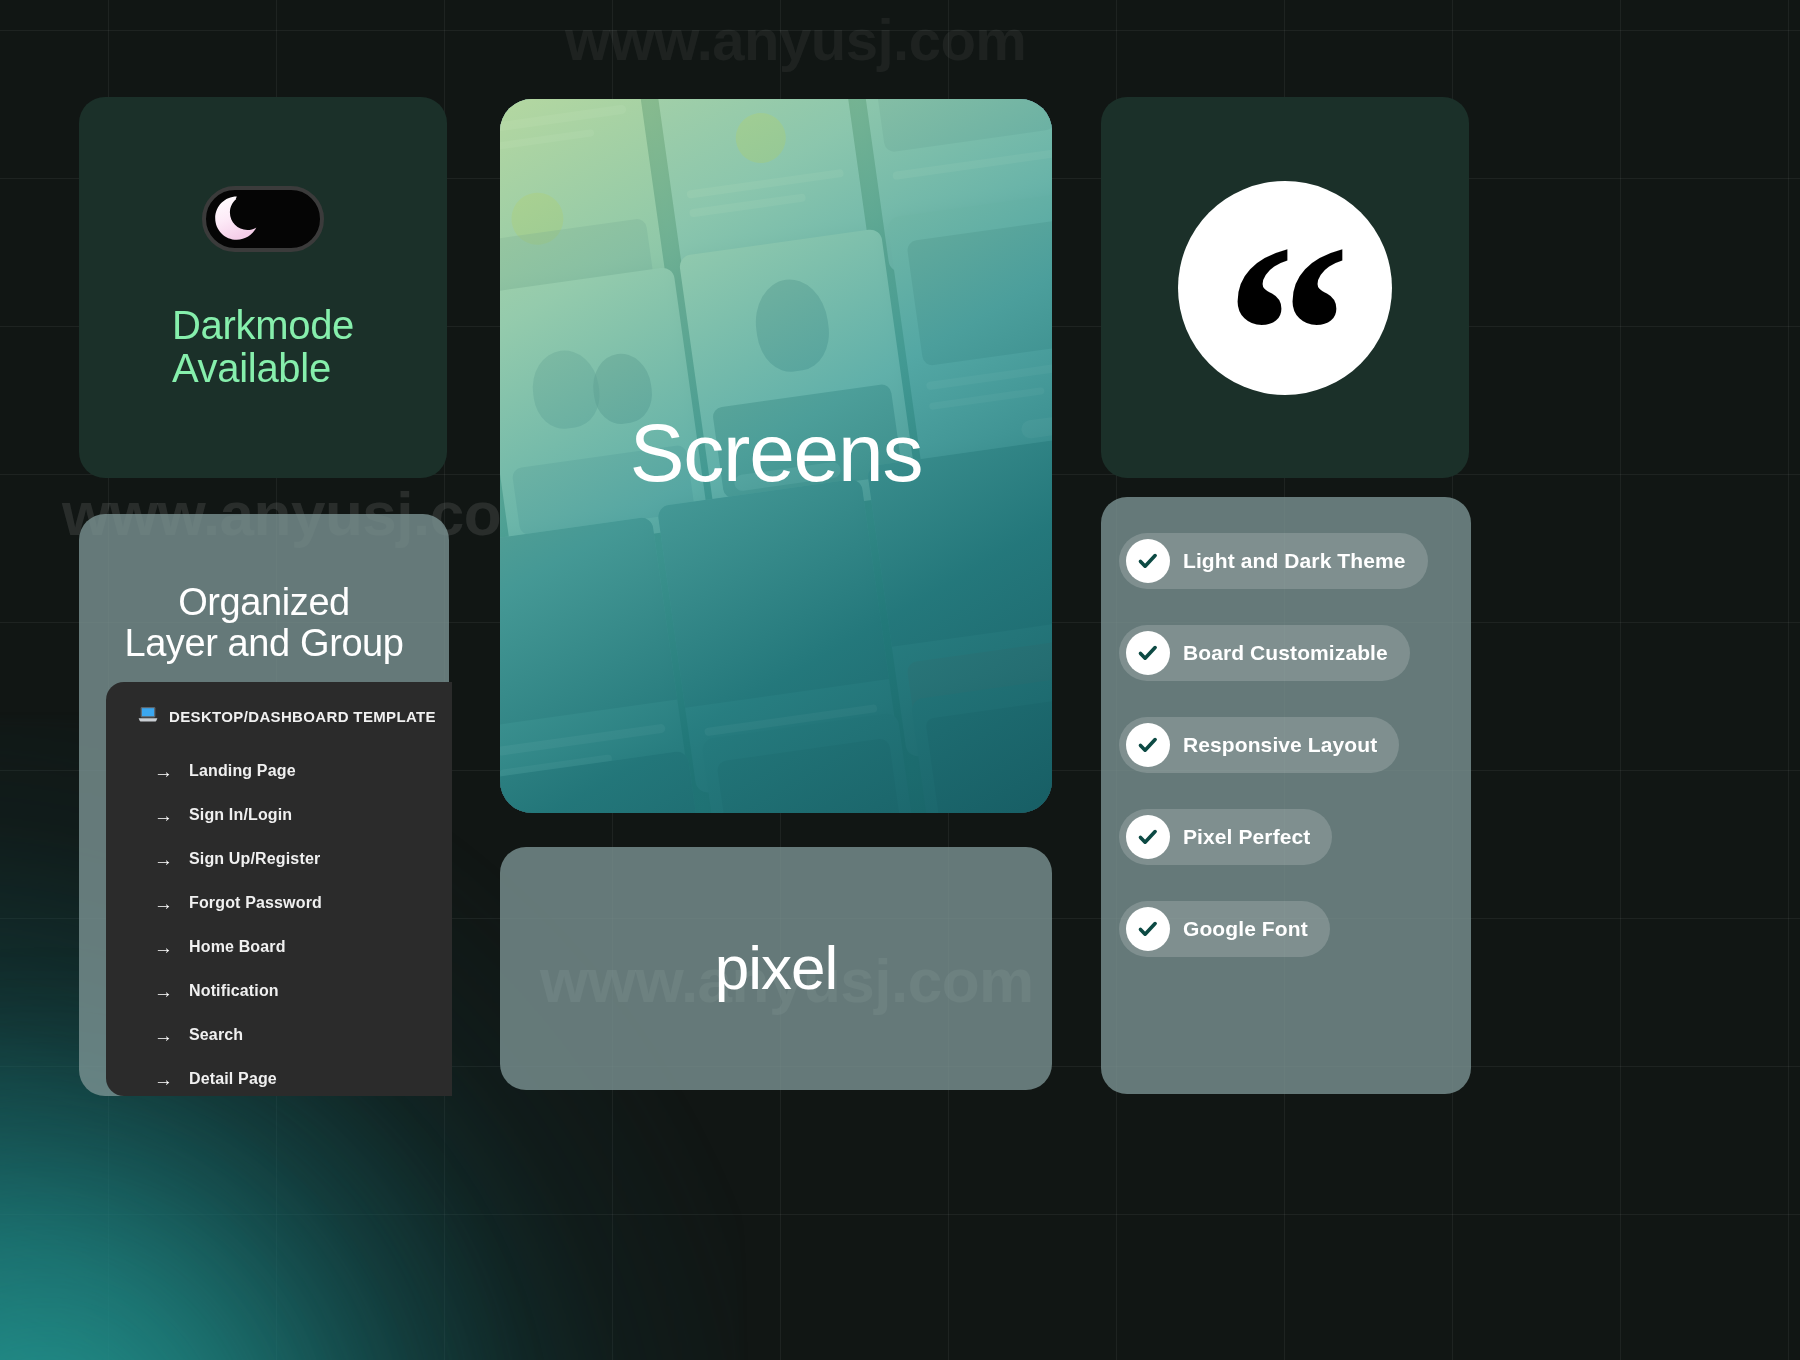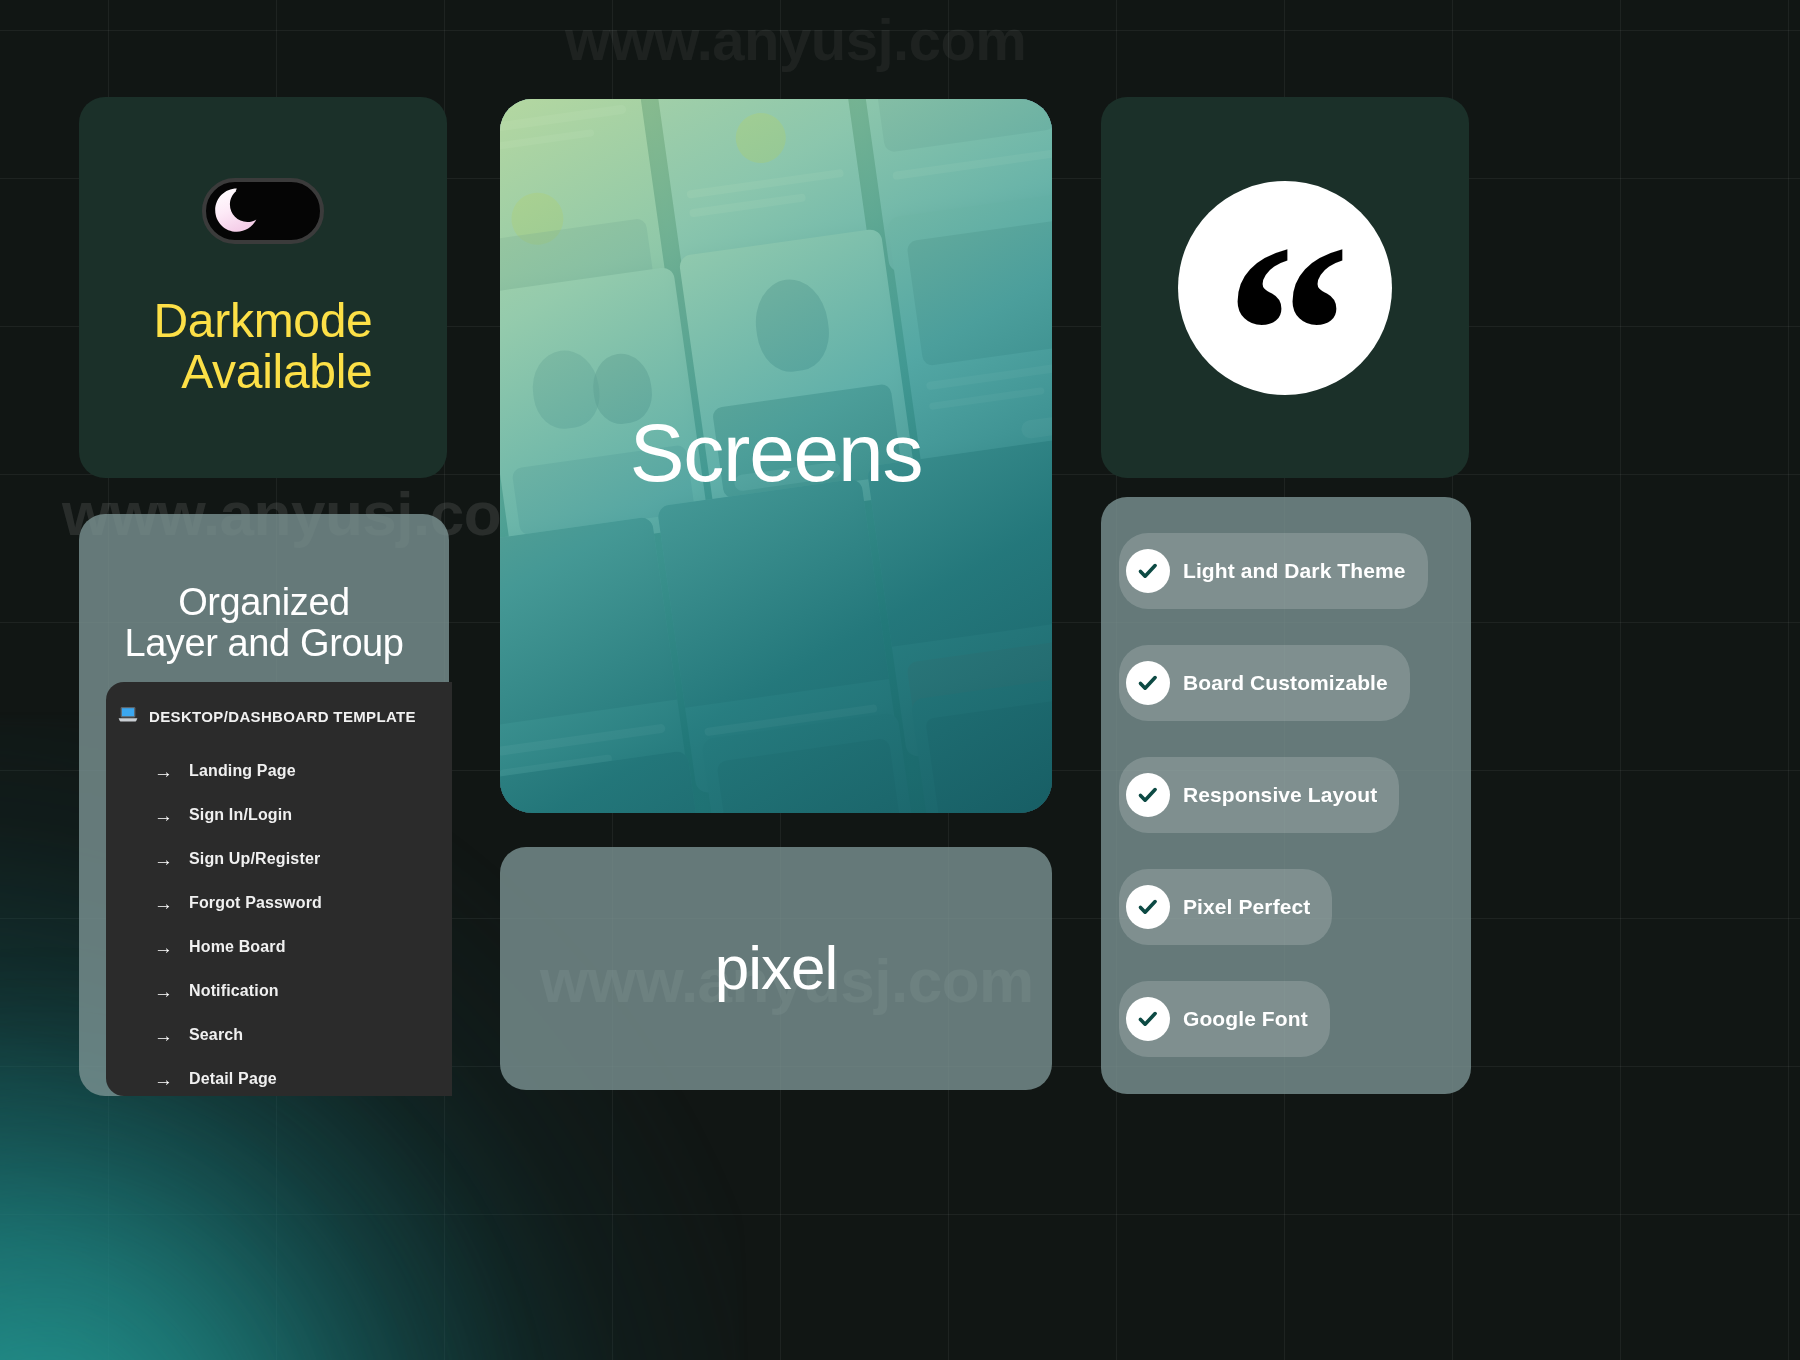--- a/index.html
+++ b/index.html
@@ -80,23 +80,23 @@
     border:4px solid #3b3b3b;
     display:flex; align-items:center;
     padding-left:7px;
     margin-bottom:52px;
   }
   #moon-icon{
     width:48px; height:48px; position:relative;
   }
   #moon-icon svg{ display:block; }
   #darkmode-title{
-    font-size:48px; line-height:1.06;
-    font-weight:400; color:#fde047;
-    text-align:right; letter-spacing:-0.3px;
+    font-size:40px; line-height:1.06;
+    font-weight:400; color:#86efac;
+    text-align:left; letter-spacing:-0.3px;
   }
 
   
   #card-layers{
     left:79px; top:514px; width:370px; height:582px;
     background:rgba(122,146,146,0.80);
     overflow:hidden;
   }
   #layers-title{
     margin-top:68px;
@@ -107,21 +107,21 @@
   #layers-panel{
     position:absolute;
     left:106px; top:682px; width:346px; height:414px;
     background:#2b2b2b;
     border-radius:18px 0 0 18px;
     padding:24px 0 0 0;
     overflow:hidden;
   }
   #layers-head{
     display:flex; align-items:center; gap:11px;
-    padding-left:12px; margin-bottom:22px;
+    padding-left:32px; margin-bottom:22px;
   }
   #layers-head .label{
     font-size:15px; font-weight:700; letter-spacing:0.35px;
     color:#f1f1f1;
   }
   .layer-row{
     display:flex; align-items:center; gap:13px;
     padding-left:48px; height:44px;
   }
   .layer-row .arrow{
@@ -206,21 +206,21 @@
   }
 
   
   #card-features{
     left:1101px; top:497px; width:370px; height:597px;
     background:rgba(122,146,146,0.80);
     padding:36px 0 0 0;
   }
   .feature-pill{
     display:flex; align-items:center; gap:13px;
-    height:76px; border-radius:29px;
+    height:56px; border-radius:29px;
     background:rgba(255,255,255,0.17);
     margin:0 0 36px 18px;
     padding-left:7px; padding-right:22px;
     width:max-content;
     max-width:344px;
   }
   .feature-pill:last-child{ margin-bottom:0; }
   .check-circle{
     width:44px; height:44px; border-radius:50%;
     background:#ffffff;

